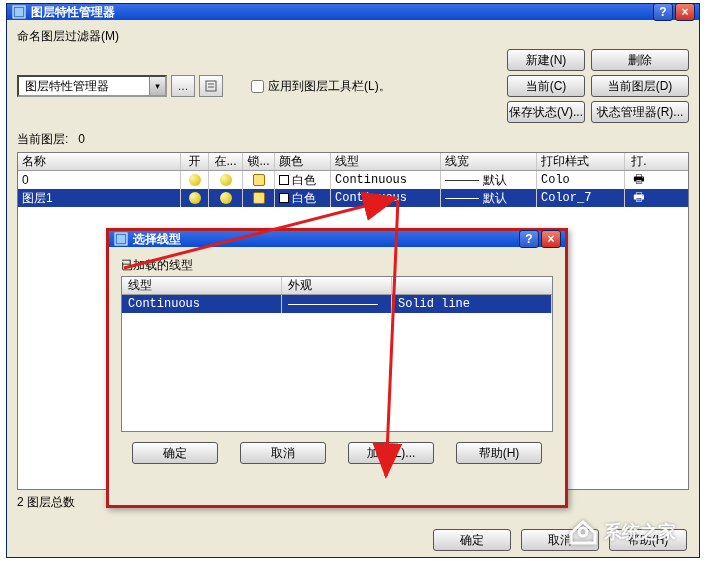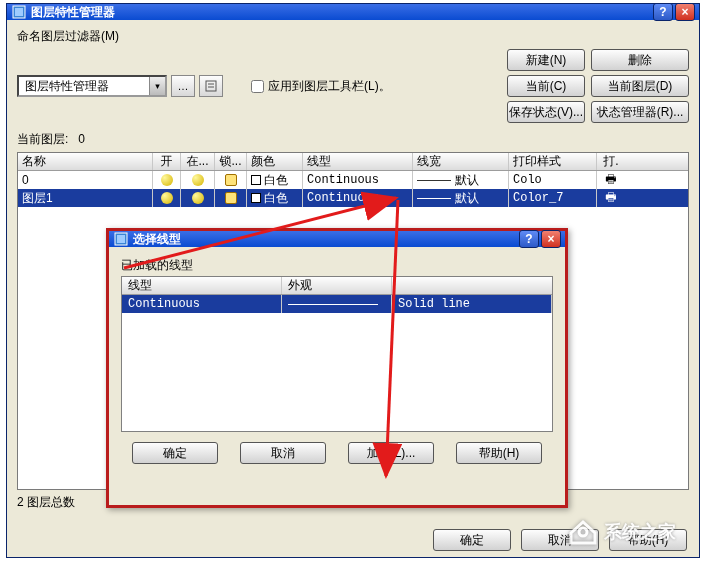--- a/index.html
+++ b/index.html
@@ -57,21 +57,21 @@
   .btngrid { display: grid; grid-template-columns: 78px 98px; gap: 4px 6px; margin-left: auto; }
 
   .curline { margin: 8px 0 2px; }
 
   
   .table { border: 1px solid #7a7a7a; background: #fff; margin-top: 4px; }
   .thead, .trow { display: flex; align-items: center; font-size: 12px; height: 18px; }
   .thead { background: linear-gradient(#fefefe,#dcdcdc); border-bottom: 1px solid #9c9c9c; }
   .th, .td { padding: 0 4px; border-right: 1px solid #c8c8c8; height: 100%; display: flex; align-items: center; overflow: hidden; }
   .thead .th:last-child, .trow .td:last-child { border-right: none; }
-  .c-name  { width: 135px; }
+  .c-name  { width: 163px; }
   .c-on    { width: 28px; justify-content:center; }
   .c-frz   { width: 34px; justify-content:center; }
   .c-lock  { width: 32px; justify-content:center; }
   .c-color { width: 56px; }
   .c-lt    { width: 110px; font-family: "Courier New", monospace; }
   .c-lw    { width: 96px; }
   .c-plot  { width: 88px; font-family: "Courier New", monospace; }
   .c-pr    { width: 28px; justify-content:center; }
 
   .trow.sel { background: #1a3c9e; color: #fff; }

